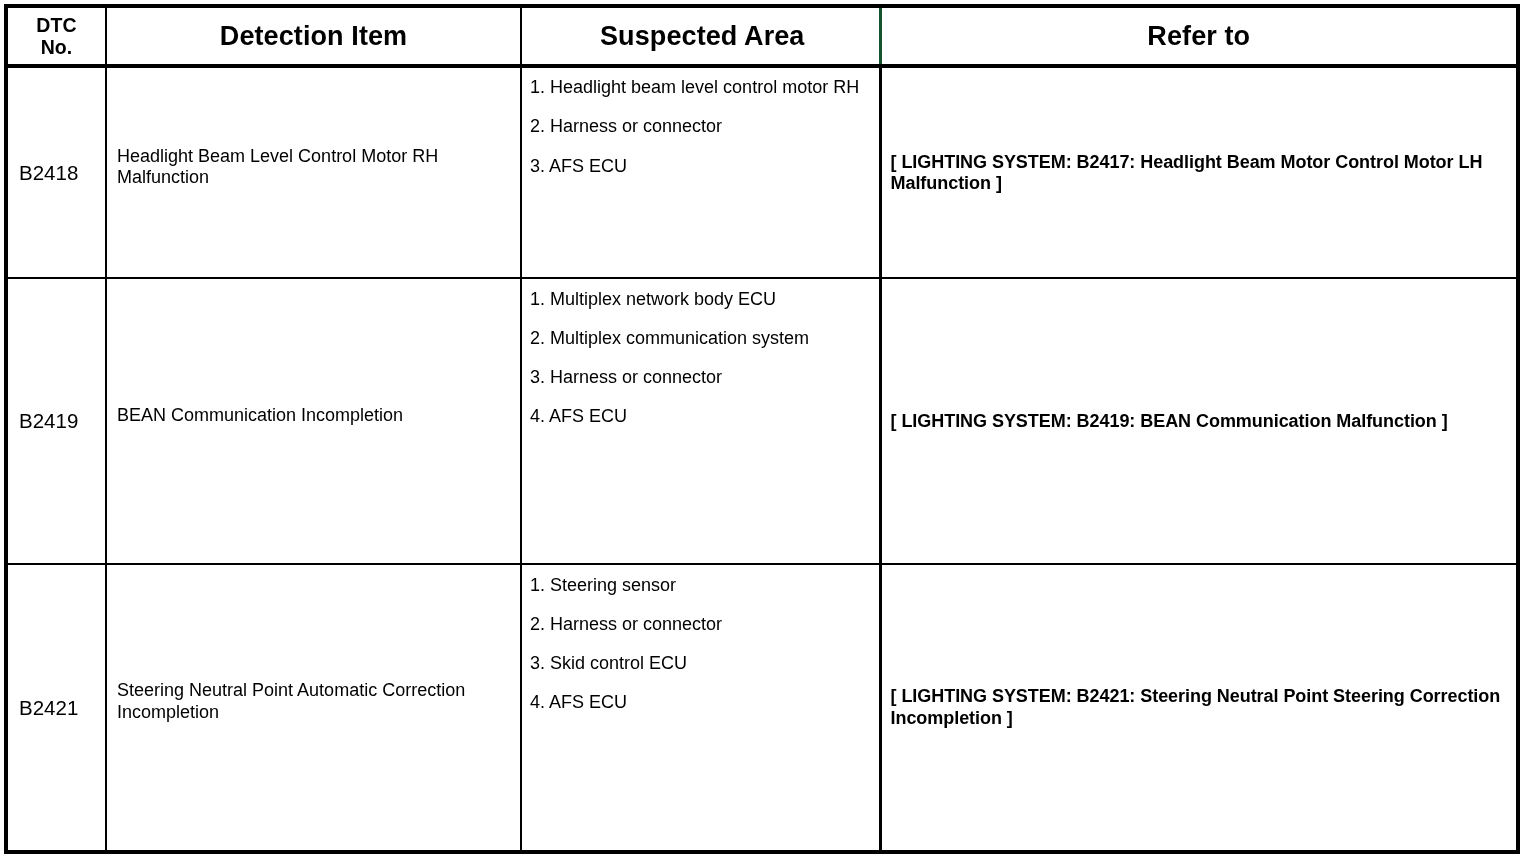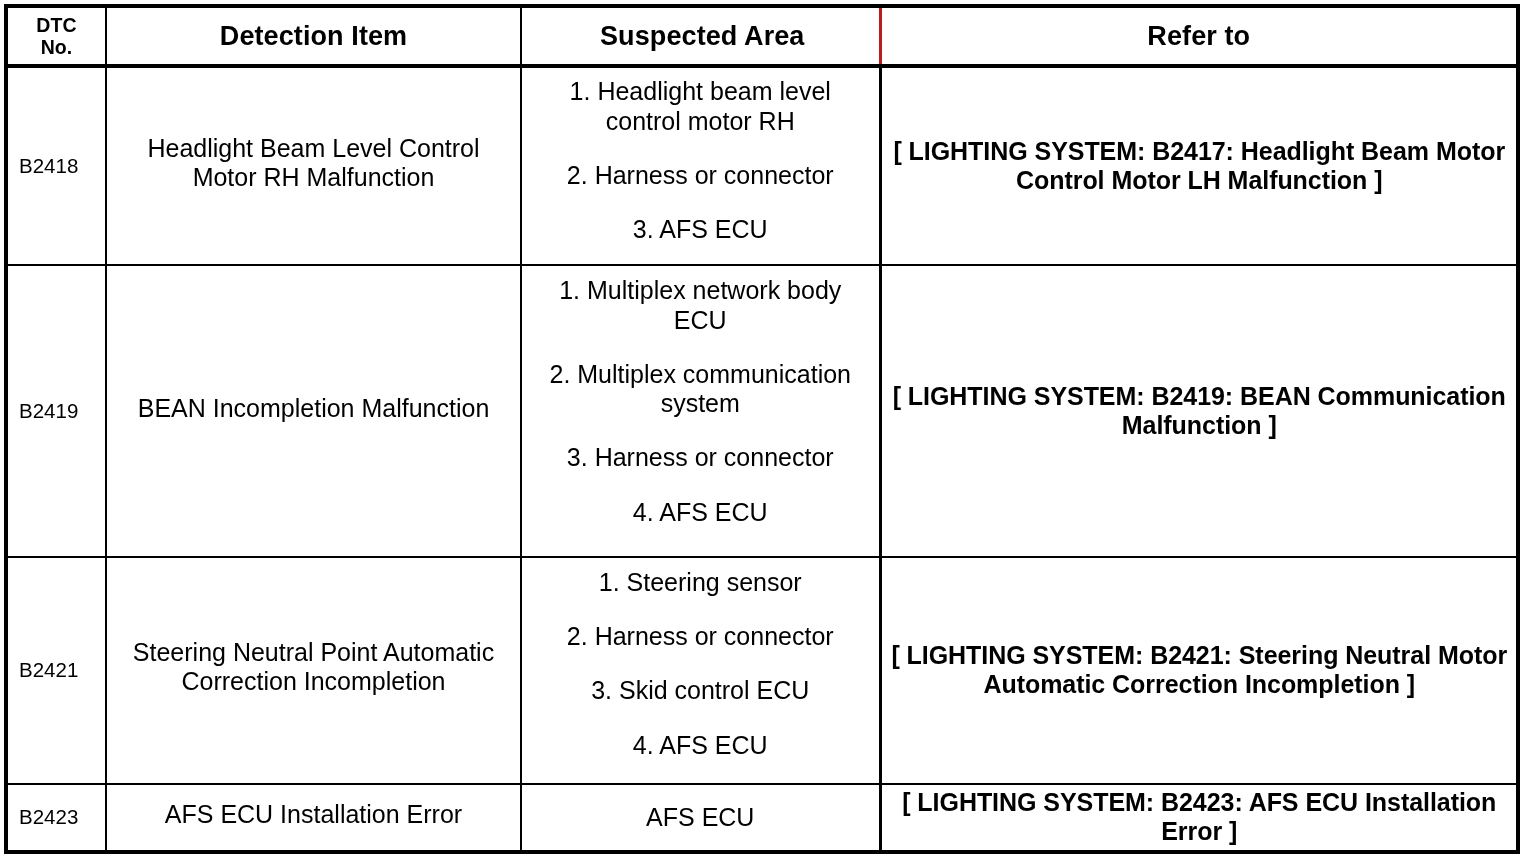--- a/index.html
+++ b/index.html
@@ -51,38 +51,37 @@
   }
   thead th.last { border-right: none; text-align: center; }
   thead th.hdr-dtc { font-size: 19.5px; }
 
   
   tbody td {
     border-right: 2px solid #000;
     border-top: 2px solid #000;
     vertical-align: middle;
     padding: 0;
-    font-size: 25px;
+    font-size: 18px;
     line-height: 1.17;
-    text-align: center;
   }
   tbody tr:first-child td { border-top: none; }
   tbody td.last { border-right: none; }
   
   tbody td.cell-suspect { border-right: 3px solid #000; }
-  thead th.hdr-suspect  { border-right: 3px solid #b91c1c; padding-left: 12px; }
+  thead th.hdr-suspect  { border-right: 3px solid #14532d; padding-left: 12px; }
 
   td.cell-dtc {
     text-align: left;
     padding: 0 0 0 11px;
     font-size: 20.5px;
     vertical-align: middle;
   }
   td.cell-detect {
-    padding: 0 10px 6px 10px;
+    padding: 0 10px 12px 10px;
     vertical-align: middle;
   }
   td.cell-suspect {
     padding: 0 8px 0 8px;
     vertical-align: middle;
   }
   td.cell-refer {
     padding: 0 8px 0 9px;
     font-weight: bold;
     vertical-align: middle;
@@ -148,21 +147,21 @@
           </ul>
         </td>
         <td class="cell-refer last">
           <span class="refer-text">[ LIGHTING SYSTEM: B2417: Headlight Beam Motor Control Motor LH Malfunction ]</span>
         </td>
       </tr>
 
       <tr class="row-tall row-b2419">
         <td class="cell-dtc">B2419</td>
         <td class="cell-detect">
-          <span class="detect-text">BEAN Incompletion Malfunction</span>
+          <span class="detect-text">BEAN Communication Incompletion</span>
         </td>
         <td class="cell-suspect">
           <ul class="suspect-list">
             <li>1. Multiplex network body ECU</li>
             <li>2. Multiplex communication system</li>
             <li>3. Harness or connector</li>
             <li>4. AFS ECU</li>
           </ul>
         </td>
         <td class="cell-refer last">
@@ -178,34 +177,20 @@
         </td>
         <td class="cell-suspect">
           <ul class="suspect-list">
             <li>1. Steering sensor</li>
             <li>2. Harness or connector</li>
             <li>3. Skid control ECU</li>
             <li>4. AFS ECU</li>
           </ul>
         </td>
         <td class="cell-refer last">
-          <span class="refer-text">[ LIGHTING SYSTEM: B2421: Steering Neutral Motor Automatic Correction Incompletion ]</span>
+          <span class="refer-text">[ LIGHTING SYSTEM: B2421: Steering Neutral Point Steering Correction Incompletion ]</span>
         </td>
       </tr>
 
-      <tr class="row-b2423">
-        <td class="cell-dtc">B2423</td>
-        <td class="cell-detect">
-          <span class="detect-text">AFS ECU Installation Error</span>
-        </td>
-        <td class="cell-suspect">
-          <ul class="suspect-list single">
-            <li>AFS ECU</li>
-          </ul>
-        </td>
-        <td class="cell-refer last">
-          <span class="refer-text">[ LIGHTING SYSTEM: B2423: AFS ECU Installation Error ]</span>
-        </td>
-      </tr>
 
     </tbody>
   </table>
 </div>
 
 </body></html>

